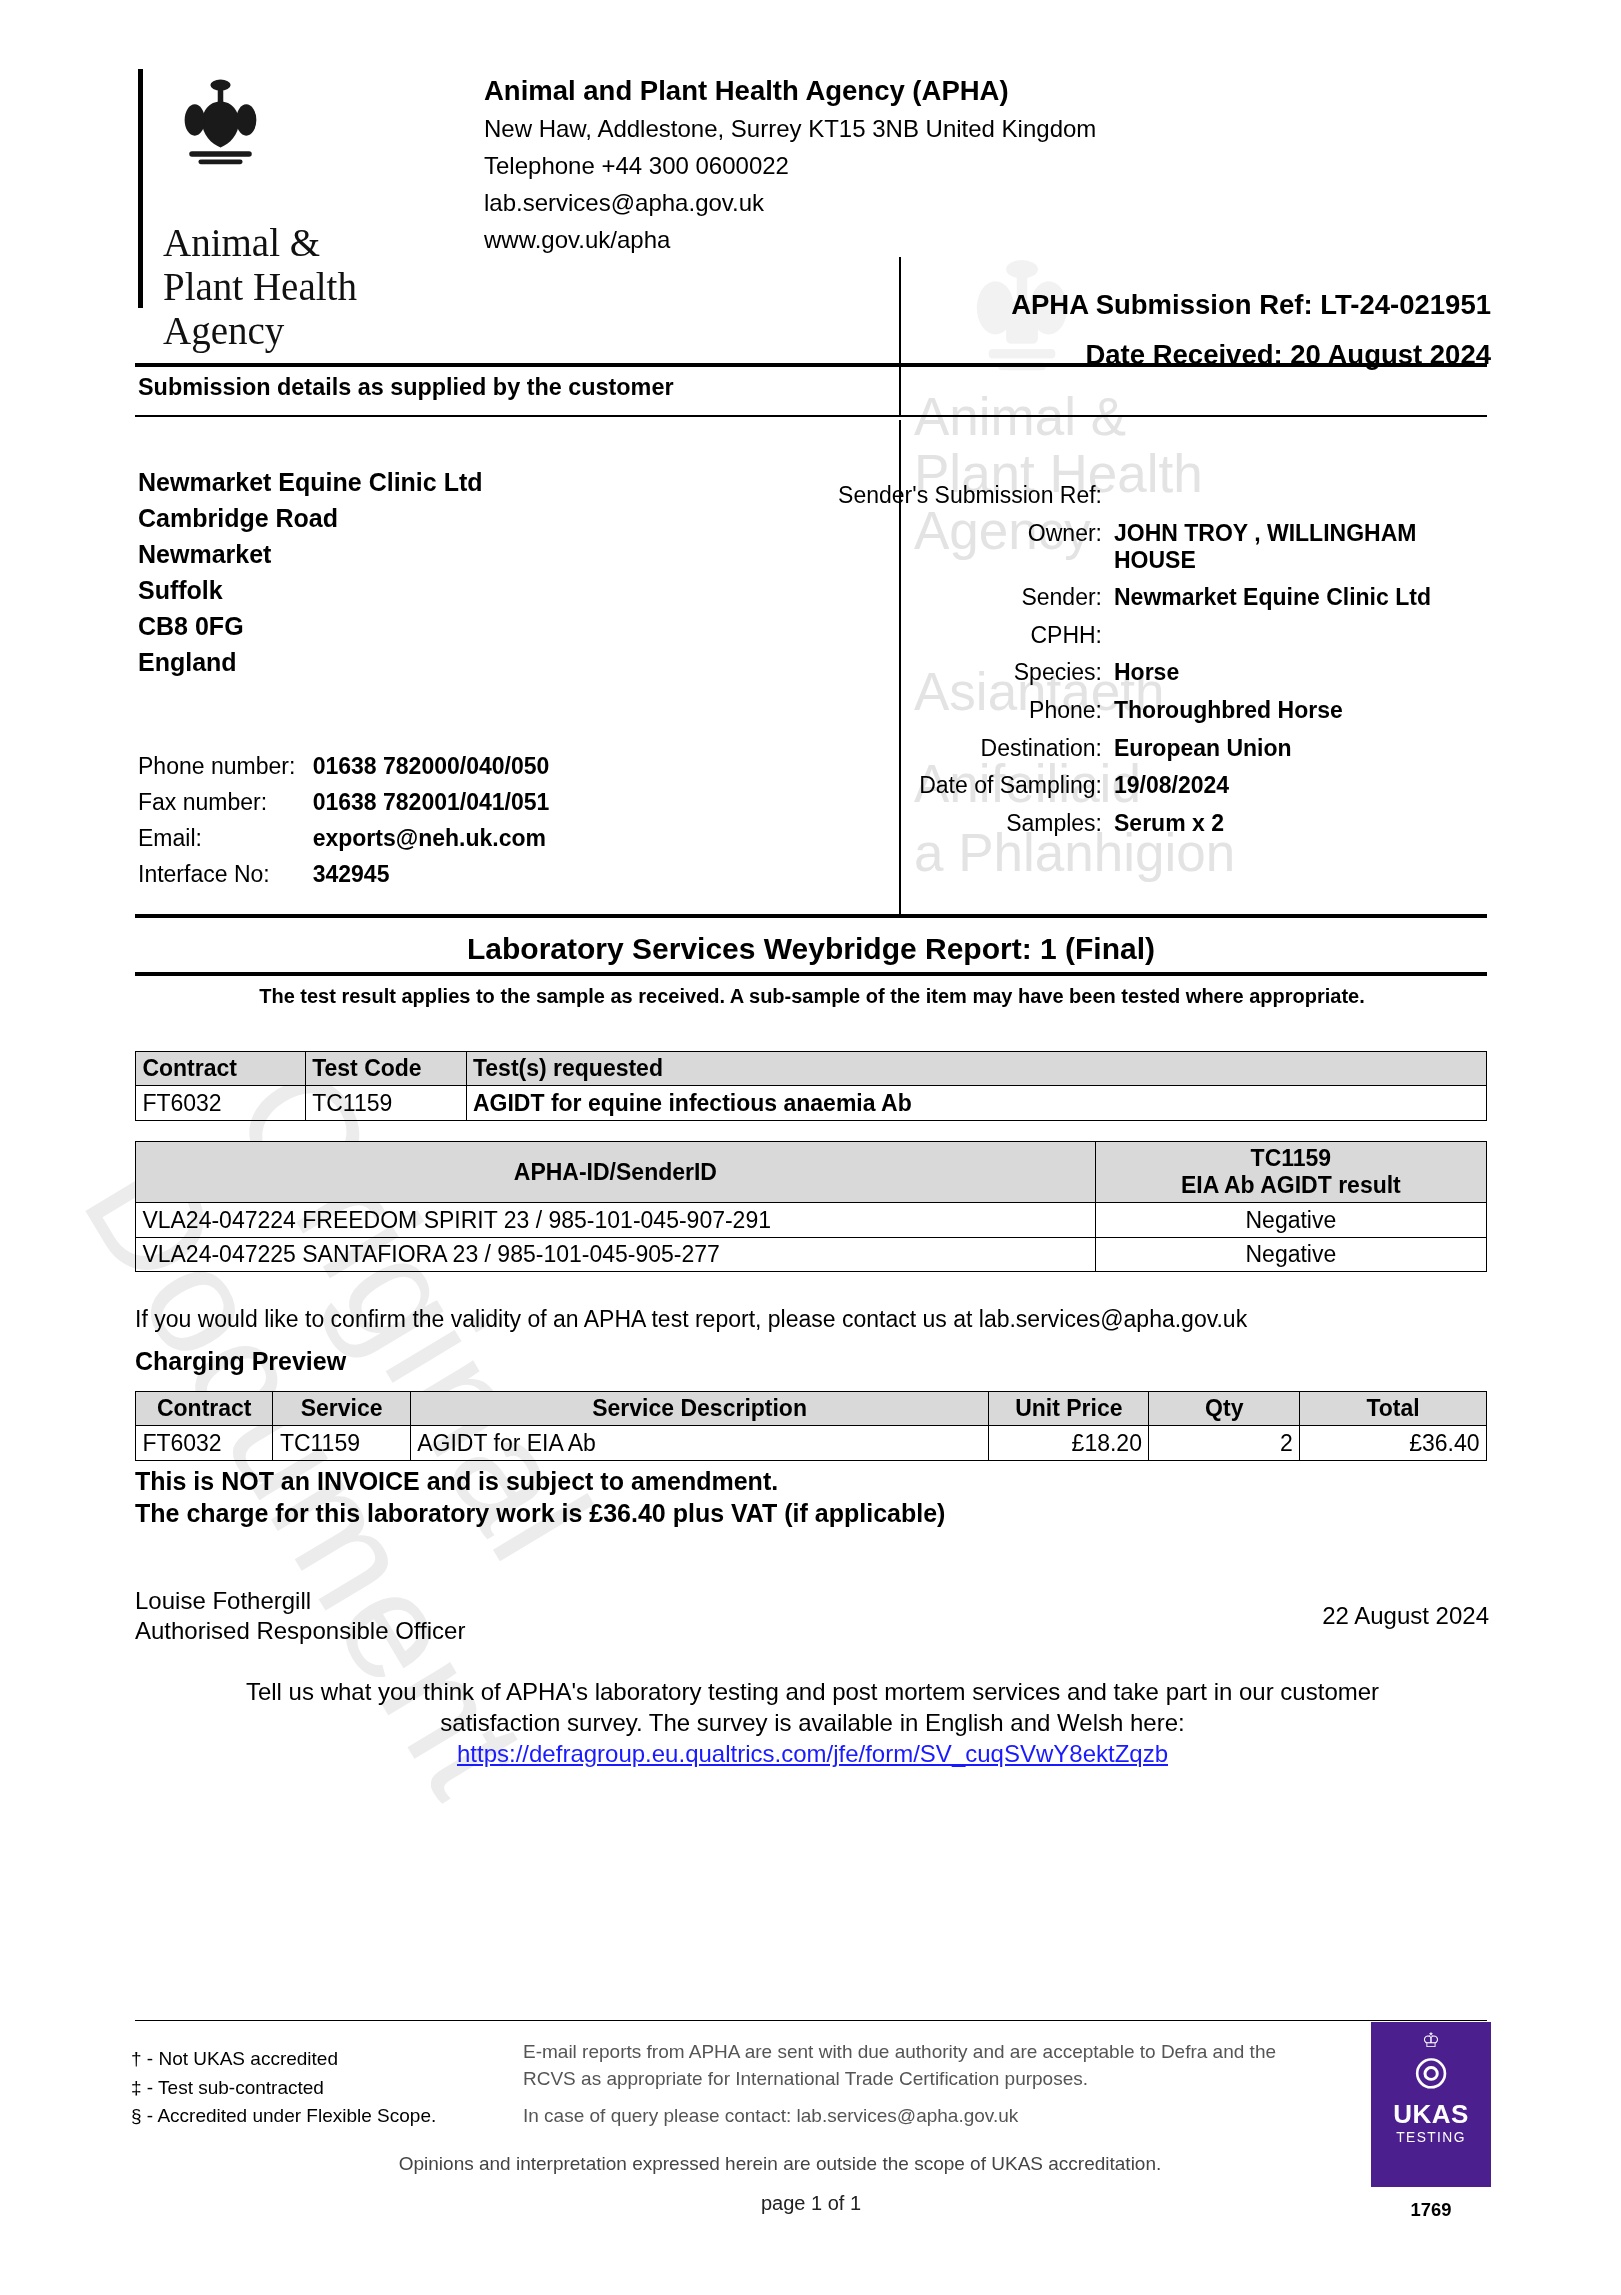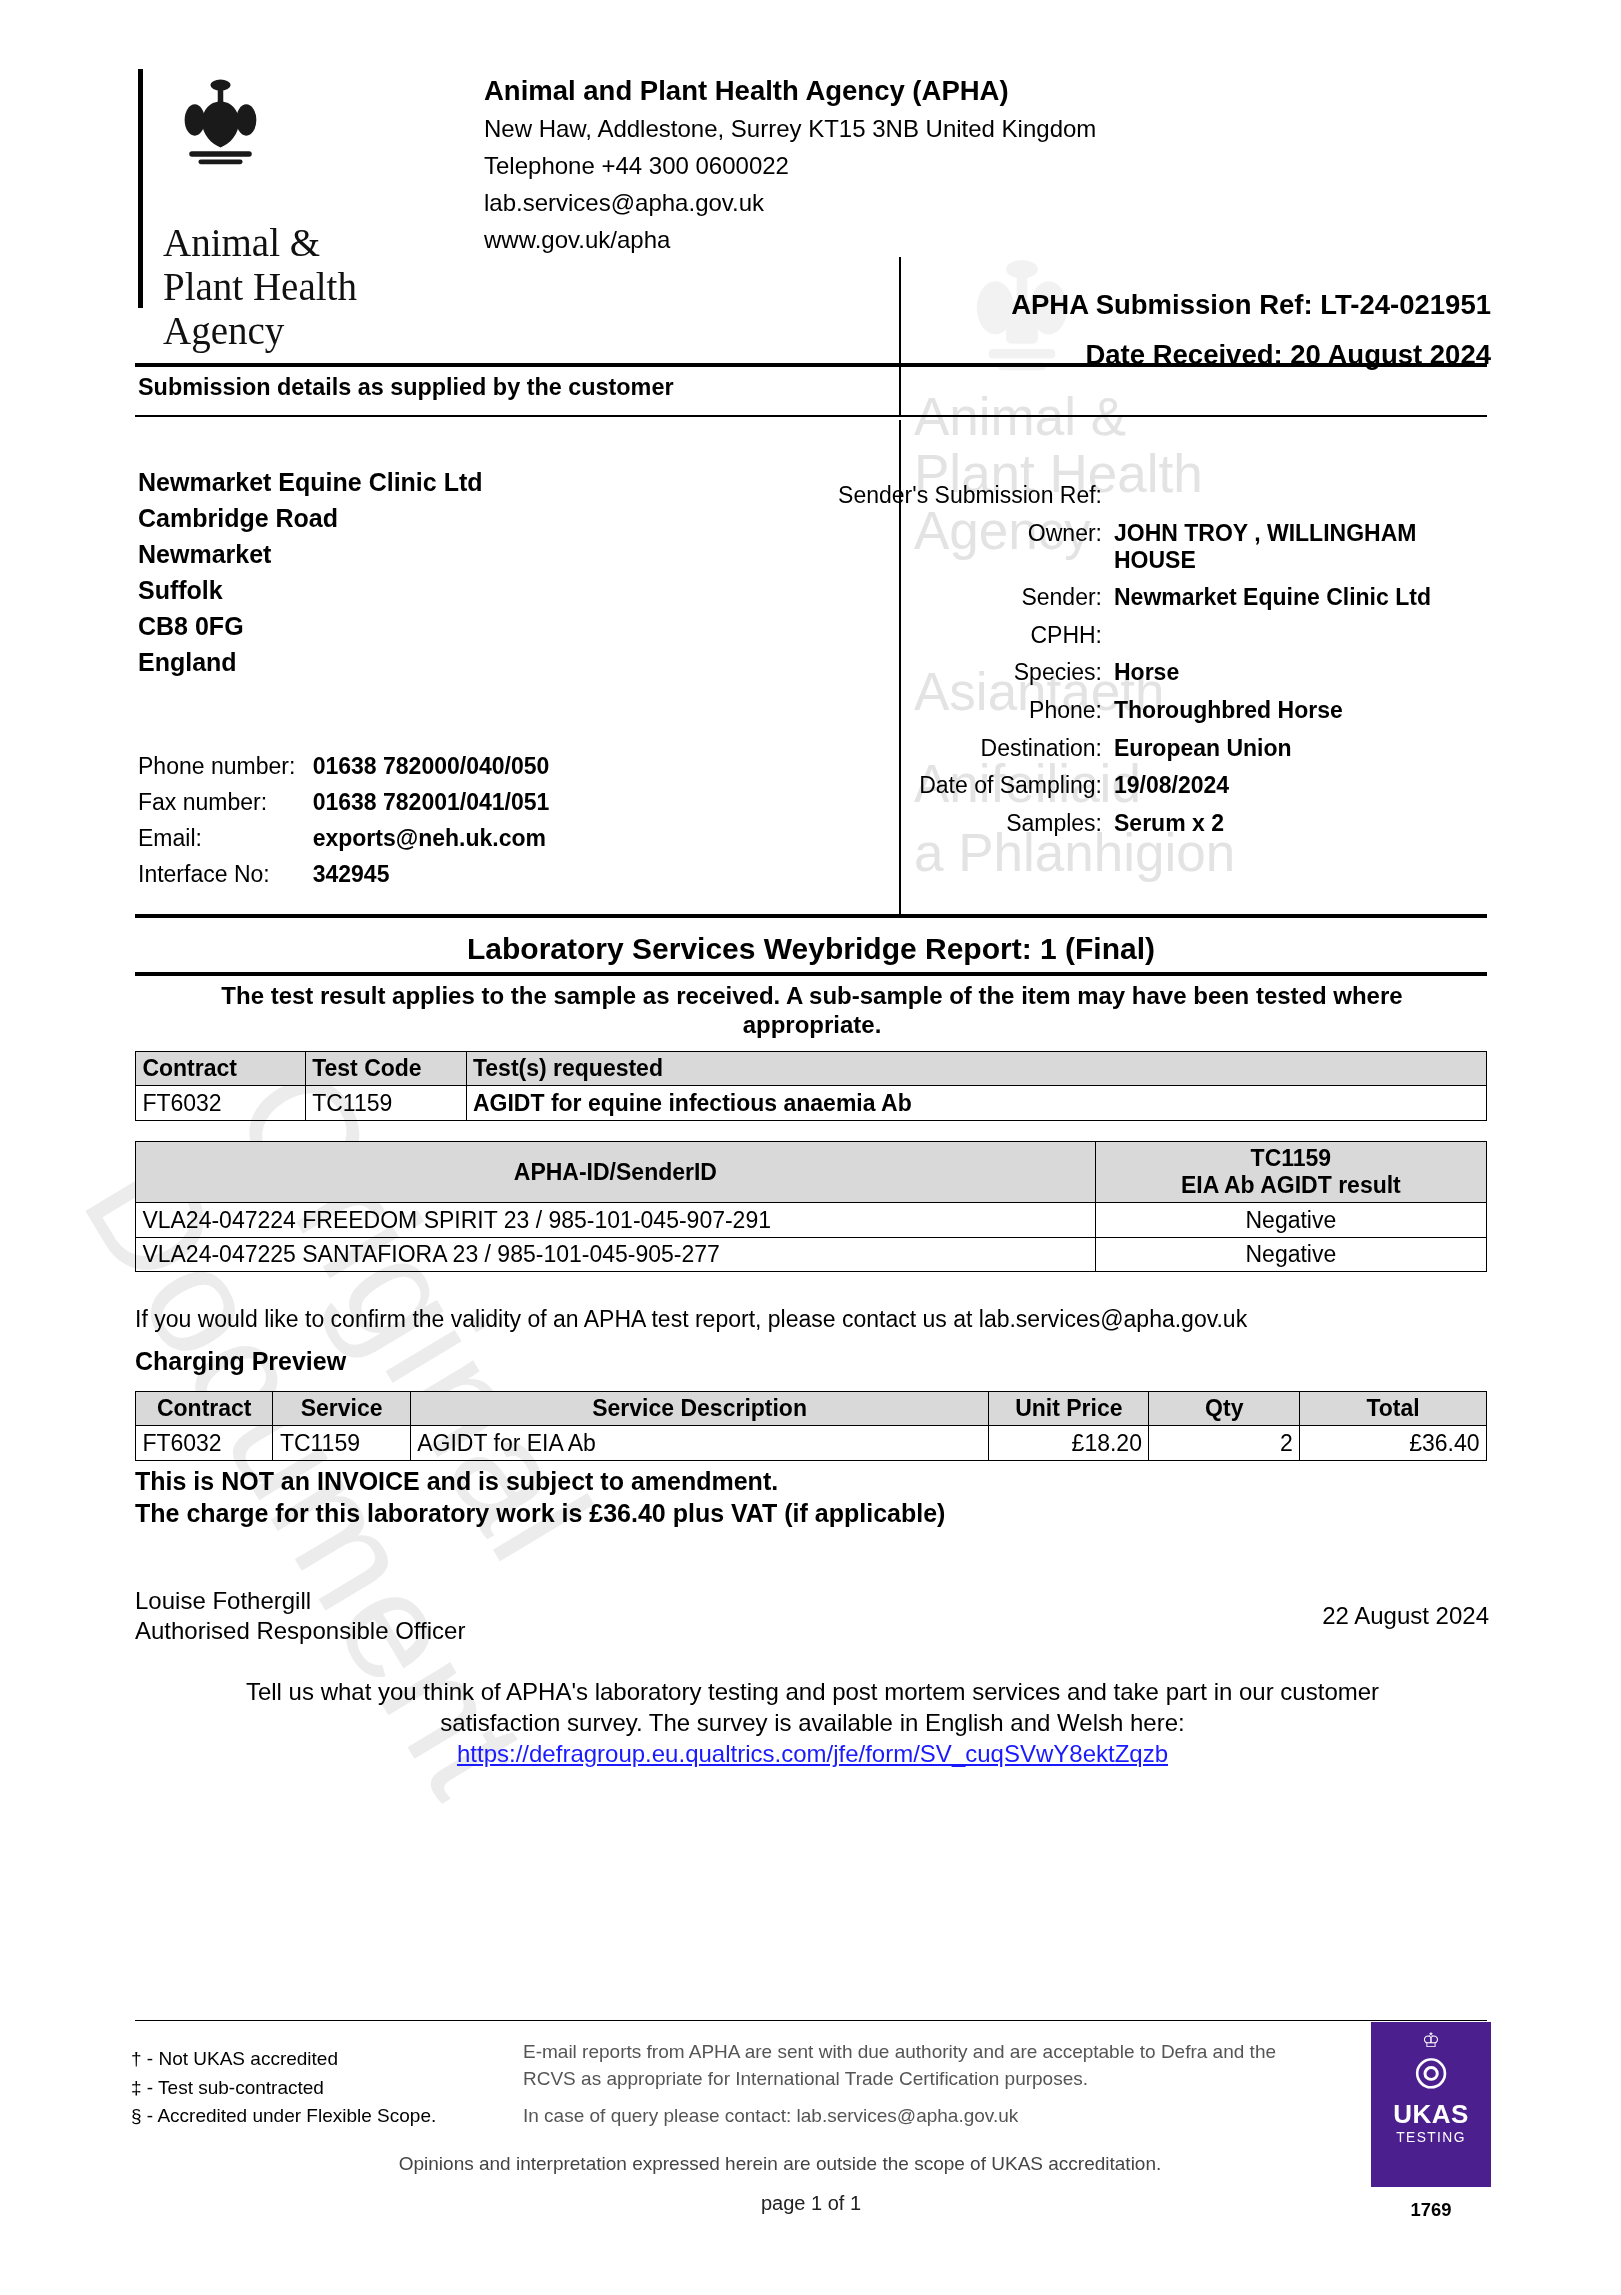--- a/index.html
+++ b/index.html
@@ -191,21 +191,21 @@
     text-align: center;
     font-size: 30px;
     font-weight: bold;
   }
   .rpt-note {
     position: absolute;
     left: 197px;
     top: 982px;
     width: 1230px;
     text-align: center;
-    font-size: 24px;
+    font-size: 20px;
     font-weight: bold;
     line-height: 28.5px;
   }
 
   
   table.grid {
     position: absolute;
     border-collapse: collapse;
     font-size: 23px;
   }

